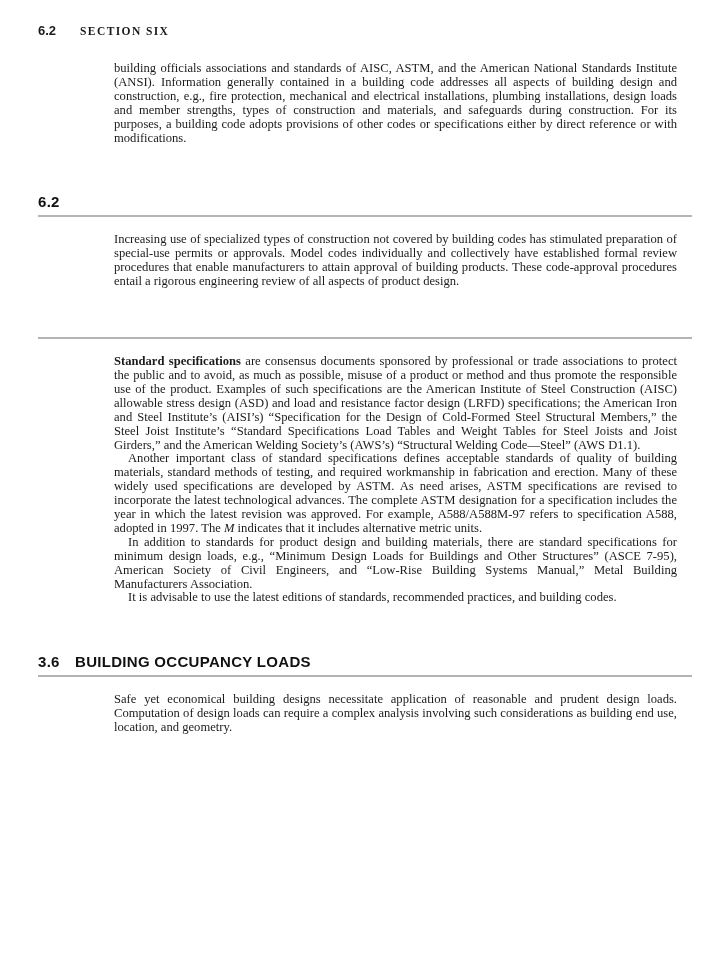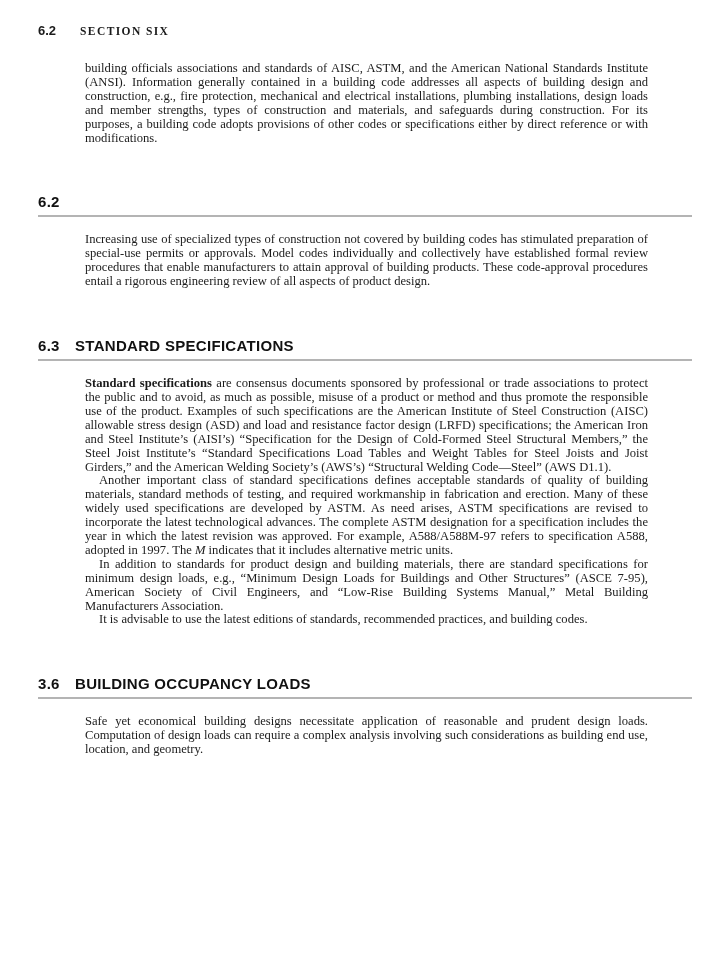--- a/index.html
+++ b/index.html
@@ -29,21 +29,21 @@
     font-size: 13px;
   }
   .running-title {
     margin-left: 24px;
     font-size: 11.5px;
     letter-spacing: 1.4px;
     font-weight: bold;
   }
   
   .body-col {
-    margin-left: 47px;
+    margin-left: 76px;
     width: 563px;
   }
   .body-col p {
     margin: 0;
     text-align: justify;
     font-size: 12.6px;
     line-height: 13.9px;
   }
   .body-col p.indent { text-indent: 14px; }
   .b { font-weight: bold; }
@@ -86,24 +86,20 @@
     <div class="sec-head">
       <span class="sec-num">6.2</span>
     </div>
     <div class="rule"></div>
     <div class="body-col">
       <p><span>Increasing use of specialized types of construction not covered by building codes has stimulated preparation of special-use permits or approvals. Model codes individually and collectively have established formal review procedures that enable manufacturers to attain approval of building products. These code-approval procedures entail a rigorous engineering review of all aspects of product design.</span></p>
     </div>
   </section>
 
   <section>
-    <div class="sec-head">
-      <span class="sec-num">6.3</span>
-      <span class="sec-title">STANDARD SPECIFICATIONS</span>
-    </div>
     <div class="rule"></div>
     <div class="body-col">
       <p><span class="b">Standard specifications</span><span> are consensus documents sponsored by professional or trade associations to protect the public and to avoid, as much as possible, misuse of a product or method and thus promote the responsible use of the product. Examples of such specifications are the American Institute of Steel Construction (AISC) allowable stress design (ASD) and load and resistance factor design (LRFD) specifications; the American Iron and Steel Institute’s (AISI’s) “Specification for the Design of Cold-Formed Steel Structural Members,” the Steel Joist Institute’s “Standard Specifications Load Tables and Weight Tables for Steel Joists and Joist Girders,” and the American Welding Society’s (AWS’s) “Structural Welding Code—Steel” (AWS D1.1).</span></p>
       <p class="indent"><span>Another important class of standard specifications defines acceptable standards of quality of building materials, standard methods of testing, and required workmanship in fabrication and erection. Many of these widely used specifications are developed by ASTM. As need arises, ASTM specifications are revised to incorporate the latest technological advances. The complete ASTM designation for a specification includes the year in which the latest revision was approved. For example, A588/A588M-97 refers to specification A588, adopted in 1997. The </span><span class="i">M</span><span> indicates that it includes alternative metric units.</span></p>
       <p class="indent"><span>In addition to standards for product design and building materials, there are standard specifications for minimum design loads, e.g., “Minimum Design Loads for Buildings and Other Structures” (ASCE 7-95), American Society of Civil Engineers, and “Low-Rise Building Systems Manual,” Metal Building Manufacturers Association.</span></p>
       <p class="indent"><span>It is advisable to use the latest editions of standards, recommended practices, and building codes.</span></p>
     </div>
   </section>
 
   <section>

